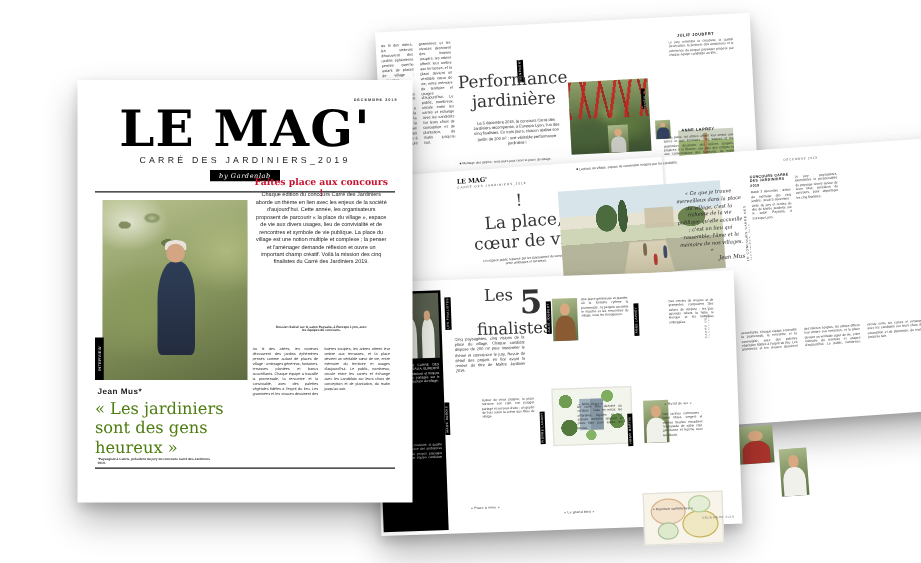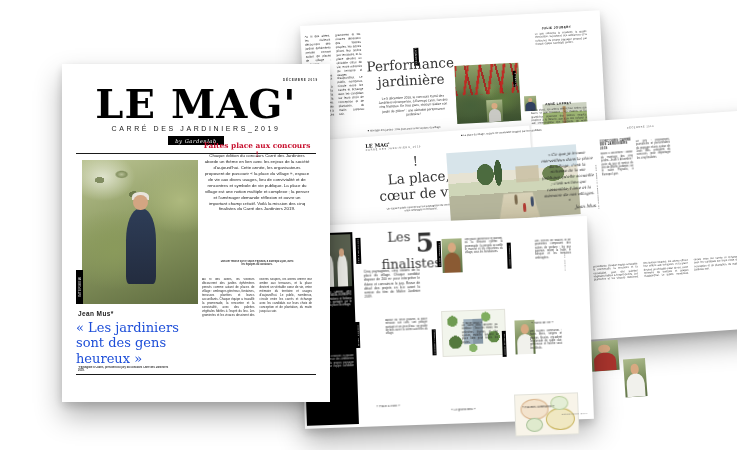--- a/index.html
+++ b/index.html
@@ -262,19 +262,19 @@
         <i class="hair"></i>
         <i class="mface"></i>
     </div>
     <div class="abs vtab" style="left:14px;top:206px;width:7px;height:34px;font-size:3px;">INTERVIEW</div>
 
     <div class="abs serif" style="left:140px;top:77px;width:110px;text-align:center;font-size:7.4px;font-weight:bold;color:#c8102e;">Faites place aux concours !</div>
     <div class="abs g" style="left:142px;top:89px;width:106px;height:102px;font-size:4.4px;line-height:1.35;text-align:center;color:#1c1c1c;">Chaque édition du concours Carré des Jardiniers aborde un thème en lien avec les enjeux de la société d'aujourd'hui. Cette année, les organisateurs proposent de parcourir « la place du village », espace de vie aux divers usages, lieu de convivialité et de rencontres et symbole de vie publique. La place du village est une notion multiple et complexe ; la penser et l'aménager demande réflexion et ouvre un important champ créatif. Voilà la mission des cinq finalistes du Carré des Jardiniers 2019.</div>
     <div class="abs g2" style="left:158px;top:196px;width:74px;height:10px;font-weight:bold;text-align:center;">Dossier réalisé sur le salon Paysalia, à Eurexpo Lyon, avec les équipes du concours.</div>
 
     <div class="abs" style="left:16px;top:246px;font-size:6.5px;font-weight:bold;letter-spacing:.4px;color:#222;">Jean Mus*</div>
-    <div class="abs serif" style="left:14px;top:256px;width:120px;font-size:13px;line-height:1.18;color:#1d4ed8;">« Les jardiniers sont des gens heureux »</div>
+    <div class="abs serif" style="left:14px;top:256px;width:120px;font-size:13px;line-height:1.18;color:#4d7c0f;">« Les jardiniers sont des gens heureux »</div>
     <div class="abs g2" style="left:16px;top:302px;width:96px;height:8px;font-weight:bold;text-align:left;">*Paysagiste à Cabris, président du jury du concours Carré des Jardiniers 2019.</div>
     <div class="abs g cols2" style="left:140px;top:214px;width:110px;height:90px;">Au fil des allées, les visiteurs découvrent des jardins éphémères pensés comme autant de places de village : ombrages généreux, fontaines, terrasses plantées et bancs accueillants. Chaque équipe a travaillé la promenade, la rencontre et la convivialité, avec des palettes végétales fidèles à l'esprit du lieu. Les graminées et les vivaces dessinent des lisières souples, les arbres offrent leur ombre aux terrasses, et la place devient un véritable cœur de vie, entre mémoire du territoire et usages d'aujourd'hui. Le public, nombreux, circule entre les carrés et échange avec les candidats sur leurs choix de conception et de plantation, du matin jusqu'au soir.</div>
     <div class="abs rule" style="left:14px;top:310px;width:240px;"></div>
   </div>
 
 </div>
 
 </body></html>

